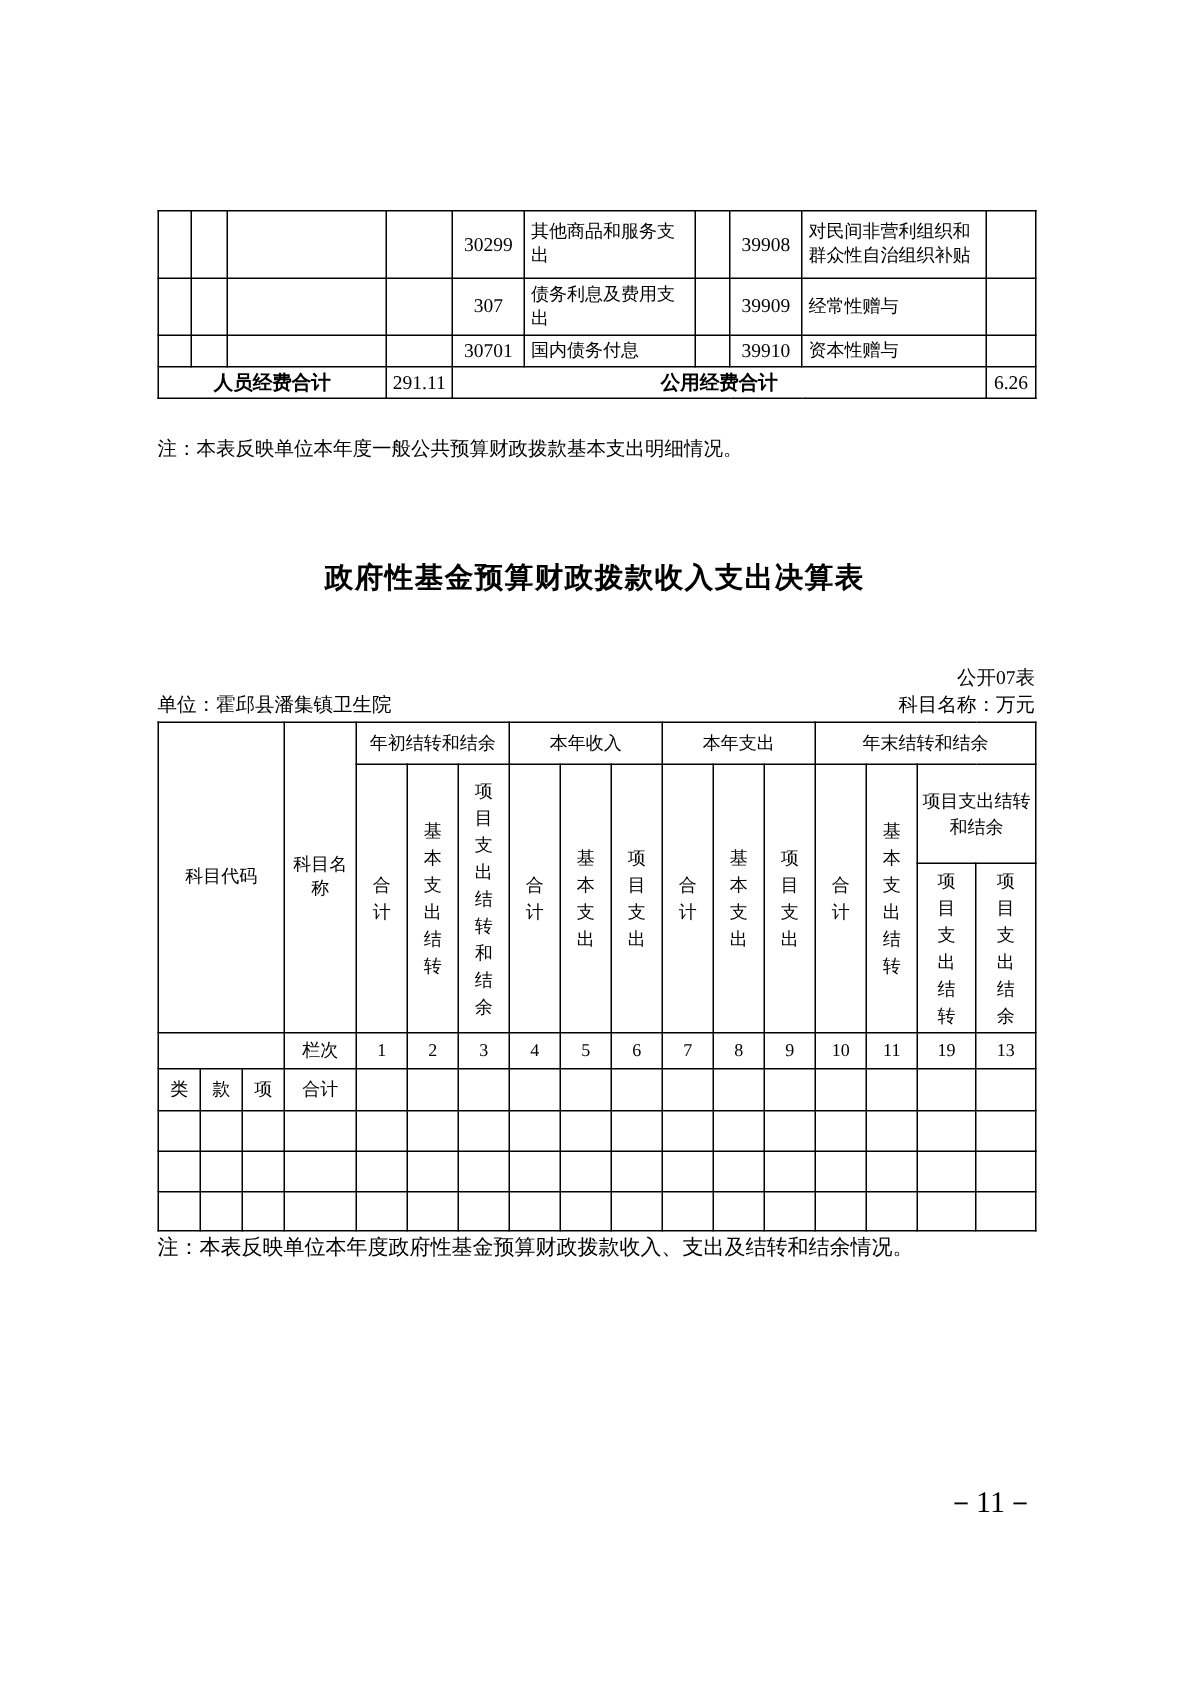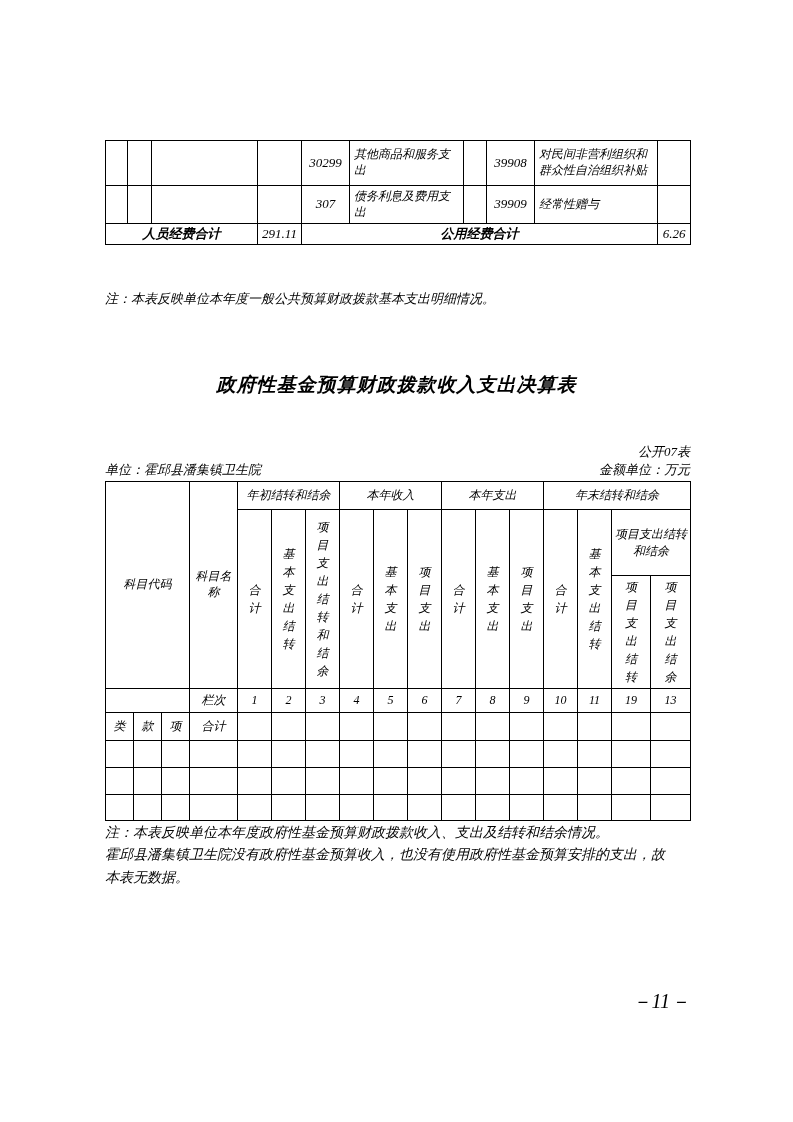--- a/index.html
+++ b/index.html
@@ -1,17 +1,17 @@
 <!DOCTYPE html>
 <html><head>
 <meta charset="utf-8">
 <style>
   html,body{margin:0;padding:0;background:#ffffff;}
   .page{position:relative;width:793px;height:1122px;background:#ffffff;overflow:hidden;
-        font-family:"Liberation Serif","DejaVu Serif",serif;color:#000;font-style:italic;}
+        font-family:"Liberation Serif","DejaVu Serif",serif;color:#000;}
   table{border-collapse:collapse;table-layout:fixed;}
   td{border:1px solid #000;font-size:13px;text-align:center;vertical-align:middle;
      padding:0 2px;overflow:hidden;line-height:1.3;word-break:break-all;}
 
   
   .tt{position:absolute;left:105px;top:140px;width:585px;}
   .tt .name{text-align:left;padding:0 4px;font-size:12px;}
   .tt .blabel{font-weight:bold;}
   .h45{height:45px;} .h38{height:38px;} .h21{height:21px;}
 
@@ -73,35 +73,47 @@
       <td></td>
       <td></td>
       <td class="code">307</td>
       <td class="name">债务利息及费用支出</td>
       <td></td>
       <td class="code">39909</td>
       <td class="name">经常性赠与</td>
       <td></td>
     </tr>
     <tr class="h21">
+      <td></td>
+      <td></td>
+      <td></td>
+      <td></td>
+      <td class="code">30701</td>
+      <td class="name">国内债务付息</td>
+      <td></td>
+      <td class="code">39910</td>
+      <td class="name">资本性赠与</td>
+      <td></td>
+    </tr>
+    <tr class="h21">
       <td colspan="3" class="blabel">人员经费合计</td>
       <td>291.11</td>
       <td colspan="5" class="blabel">公用经费合计</td>
       <td>6.26</td>
     </tr>
   </tbody>
     </table>
 
   <div class="note1">注：本表反映单位本年度一般公共预算财政拨款基本支出明细情况。</div>
 
   <div class="sec-title">政府性基金预算财政拨款收入支出决算表</div>
   <div class="tbl-label">公开07表</div>
   <div class="unit-row">
     <span>单位：霍邱县潘集镇卫生院</span>
-    <span>金额单位：万元</span>
+    <span>科目名称：万元</span>
   </div>
 
   <table class="mt">
     <colgroup>
       <col style="width:28px">
         <col style="width:28px">
         <col style="width:28px">
         <col style="width:48px">
       <col style="width:34px">
         <col style="width:34px">
@@ -235,18 +247,17 @@
           <td></td>
       <td></td>
           <td></td>
       <td></td>
     </tr>
   </tbody>
     </table>
 
   <div class="notes2">
     <div>注：本表反映单位本年度政府性基金预算财政拨款收入、支出及结转和结余情况。</div>
-    <div>霍邱县潘集镇卫生院没有政府性基金预算收入，也没有使用政府性基金预算安排的支出，故本表无数据。</div>
   </div>
 
   <div class="page-num">－11－</div>
 
 </div>
 
 </body></html>

